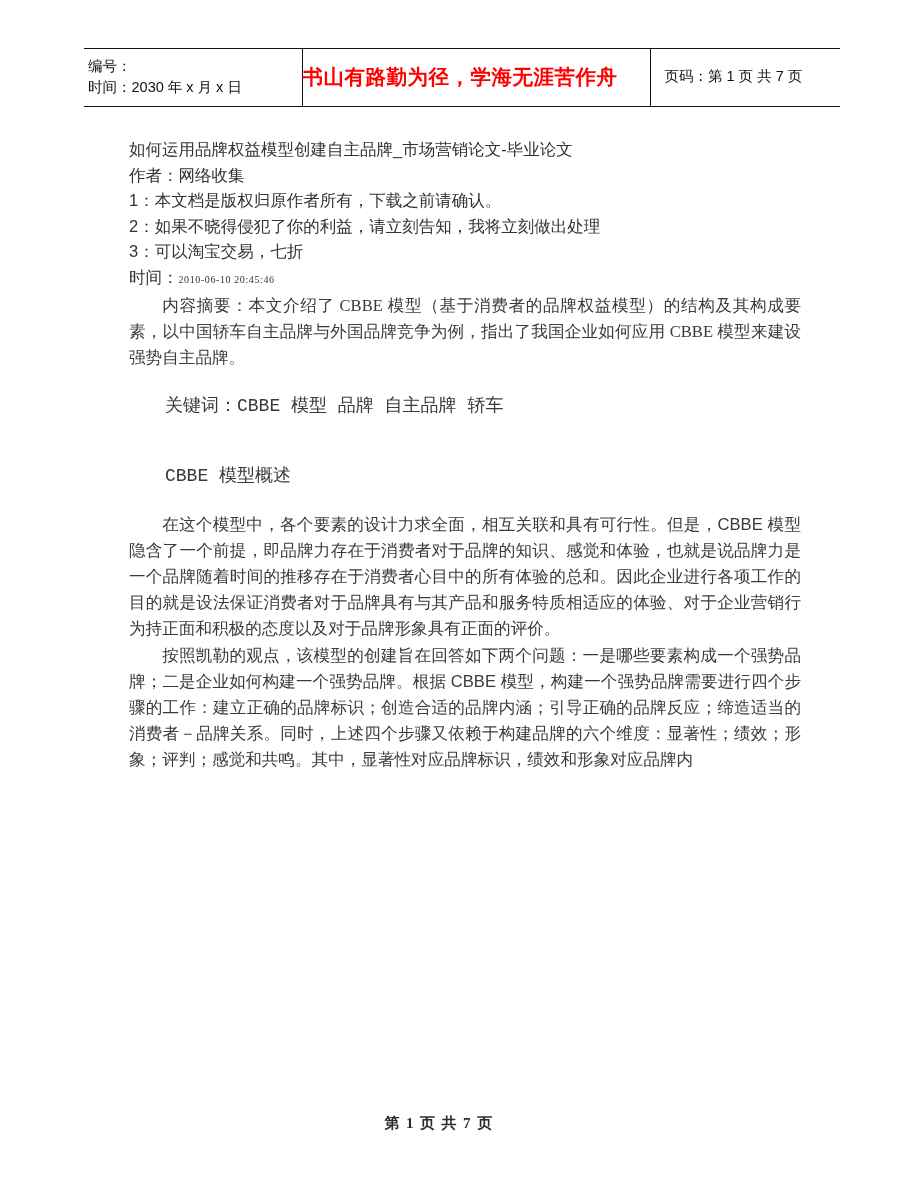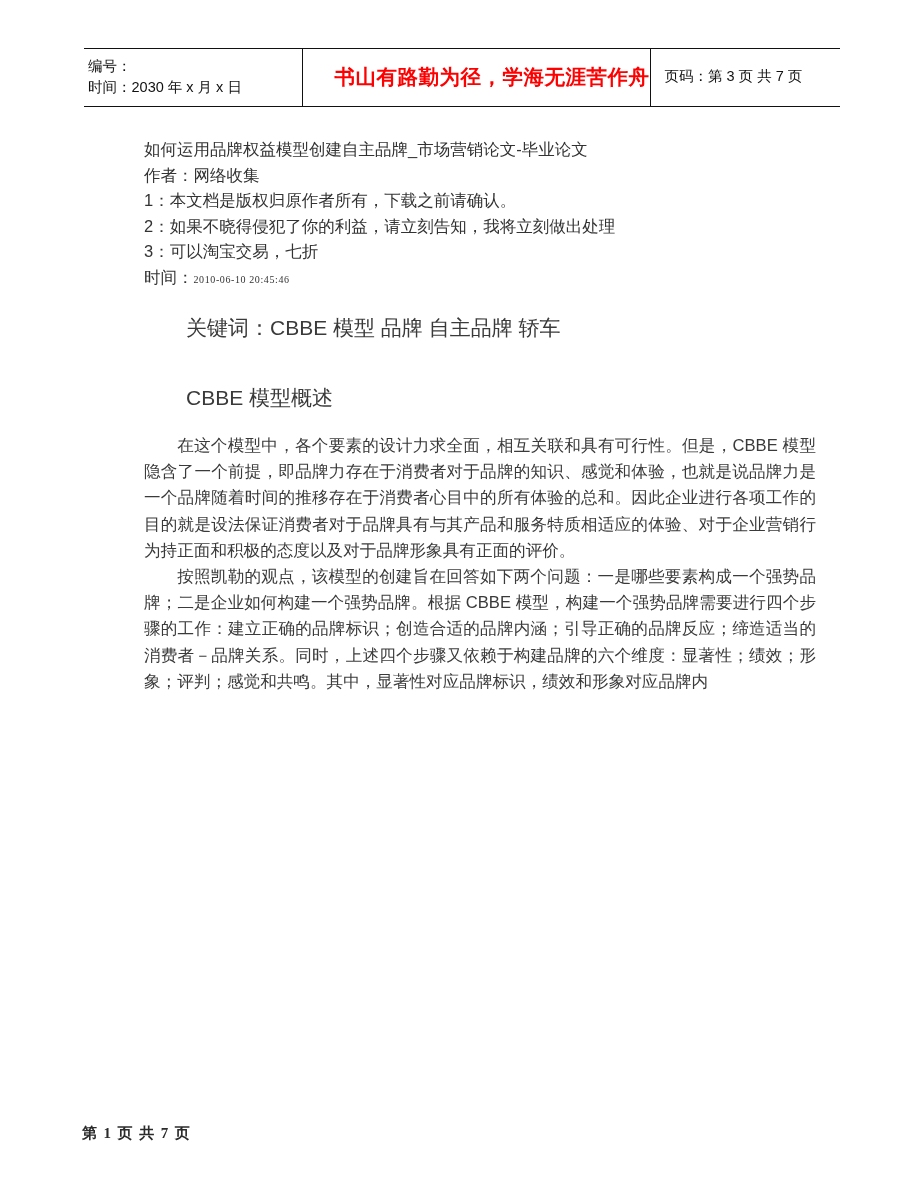--- a/index.html
+++ b/index.html
@@ -42,21 +42,21 @@
   }
   .hdr-cell-left {
     width: 218px;
     border-right: 1.4px solid #111;
     padding-left: 4px !important;
     padding-right: 8px !important;
   }
   .hdr-cell-mid {
     width: 348px;
     border-right: 1.4px solid #111;
-    text-align: right;
+    text-align: left;
     margin-left: 13px;
   }
   .hdr-cell-right {
     width: 190px;
     padding-left: 14px !important;
   }
 
   .hdr-line {
     font-size: 14.5px;
     line-height: 21px;
@@ -74,21 +74,21 @@
   }
   .hdr-page {
     font-size: 14.5px;
     color: #111;
     white-space: nowrap;
   }
 
   
   .doc-body {
     position: absolute;
-    left: 144px;
+    left: 129px;
     top: 137px;
     width: 672px;
   }
 
   .line-block {
     font-size: 16.5px;
     line-height: 25.6px;
     color: #333333;
     font-family: "Liberation Sans", "DejaVu Sans", sans-serif;
     white-space: nowrap;
@@ -108,38 +108,38 @@
     font-family: "Liberation Serif", "DejaVu Serif", serif;
     margin: 0;
   }
   .para.indent { text-indent: 2em; }
   .para.sans {
     font-family: "Liberation Sans", "DejaVu Sans", sans-serif;
   }
   .spacer-md { height: 22px; }
 
   .heading-inline {
-    font-size: 21px;
+    font-size: 18px;
     line-height: 26.2px;
     color: #3a3a3a;
     text-indent: 2em;
-    font-family: Liberation Sans, sans-serif;
+    font-family: Liberation Mono, monospace;
   }
 
   
   .doc-footer {
     position: absolute;
     left: 0;
     top: 1114px;
     width: 920px;
   }
   .footer-inner {
     width: 756px;
-    margin: 10px auto;
-    text-align: left;
+    margin: 0 auto;
+    text-align: center;
     padding-right: 42px;
     box-sizing: border-box;
   }
   .footer-page {
     font-size: 15px;
     font-weight: bold;
     color: #2b2b2b;
     letter-spacing: 1.4px;
     font-family: "Liberation Serif", "DejaVu Serif", serif;
   }
@@ -153,35 +153,36 @@
     <tbody>
         <tr>
       <td class="hdr-cell-left">
         <div class="hdr-line">编号：</div>
         <div class="hdr-line">时间：2030 年 x 月 x 日</div>
       </td>
       <td class="hdr-cell-mid">
         <div class="hdr-slogan">书山有路勤为径，学海无涯苦作舟</div>
       </td>
       <td class="hdr-cell-right">
-        <div class="hdr-page">页码：第 3 页  共 7 页</div>
+        <div class="hdr-page">页码：第 1 页  共 7 页</div>
       </td>
     </tr>
   </tbody>
     </table>
 
   <div class="doc-body">
 
     <div class="line-block">如何运用品牌权益模型创建自主品牌_市场营销论文-毕业论文</div>
     <div class="line-block">作者：网络收集</div>
     <div class="line-block">1：本文档是版权归原作者所有，下载之前请确认。</div>
     <div class="line-block">2：如果不晓得侵犯了你的利益，请立刻告知，我将立刻做出处理</div>
     <div class="line-block">3：可以淘宝交易，七折</div>
     <div class="line-block"><span>时间：</span><span class="mono-ish">2010-06-10 20:45:46</span></div>
 
+    <p class="para indent">内容摘要：本文介绍了 CBBE 模型（基于消费者的品牌权益模型）的结构及其构成要素，以中国轿车自主品牌与外国品牌竞争为例，指出了我国企业如何应用 CBBE 模型来建设强势自主品牌。</p>
 
     <div class="spacer-md"></div>
 
     <div class="heading-inline">关键词：CBBE 模型 品牌 自主品牌 轿车</div>
 
     <div class="spacer-md"></div>
 
 
     <div class="spacer-md"></div>
 

